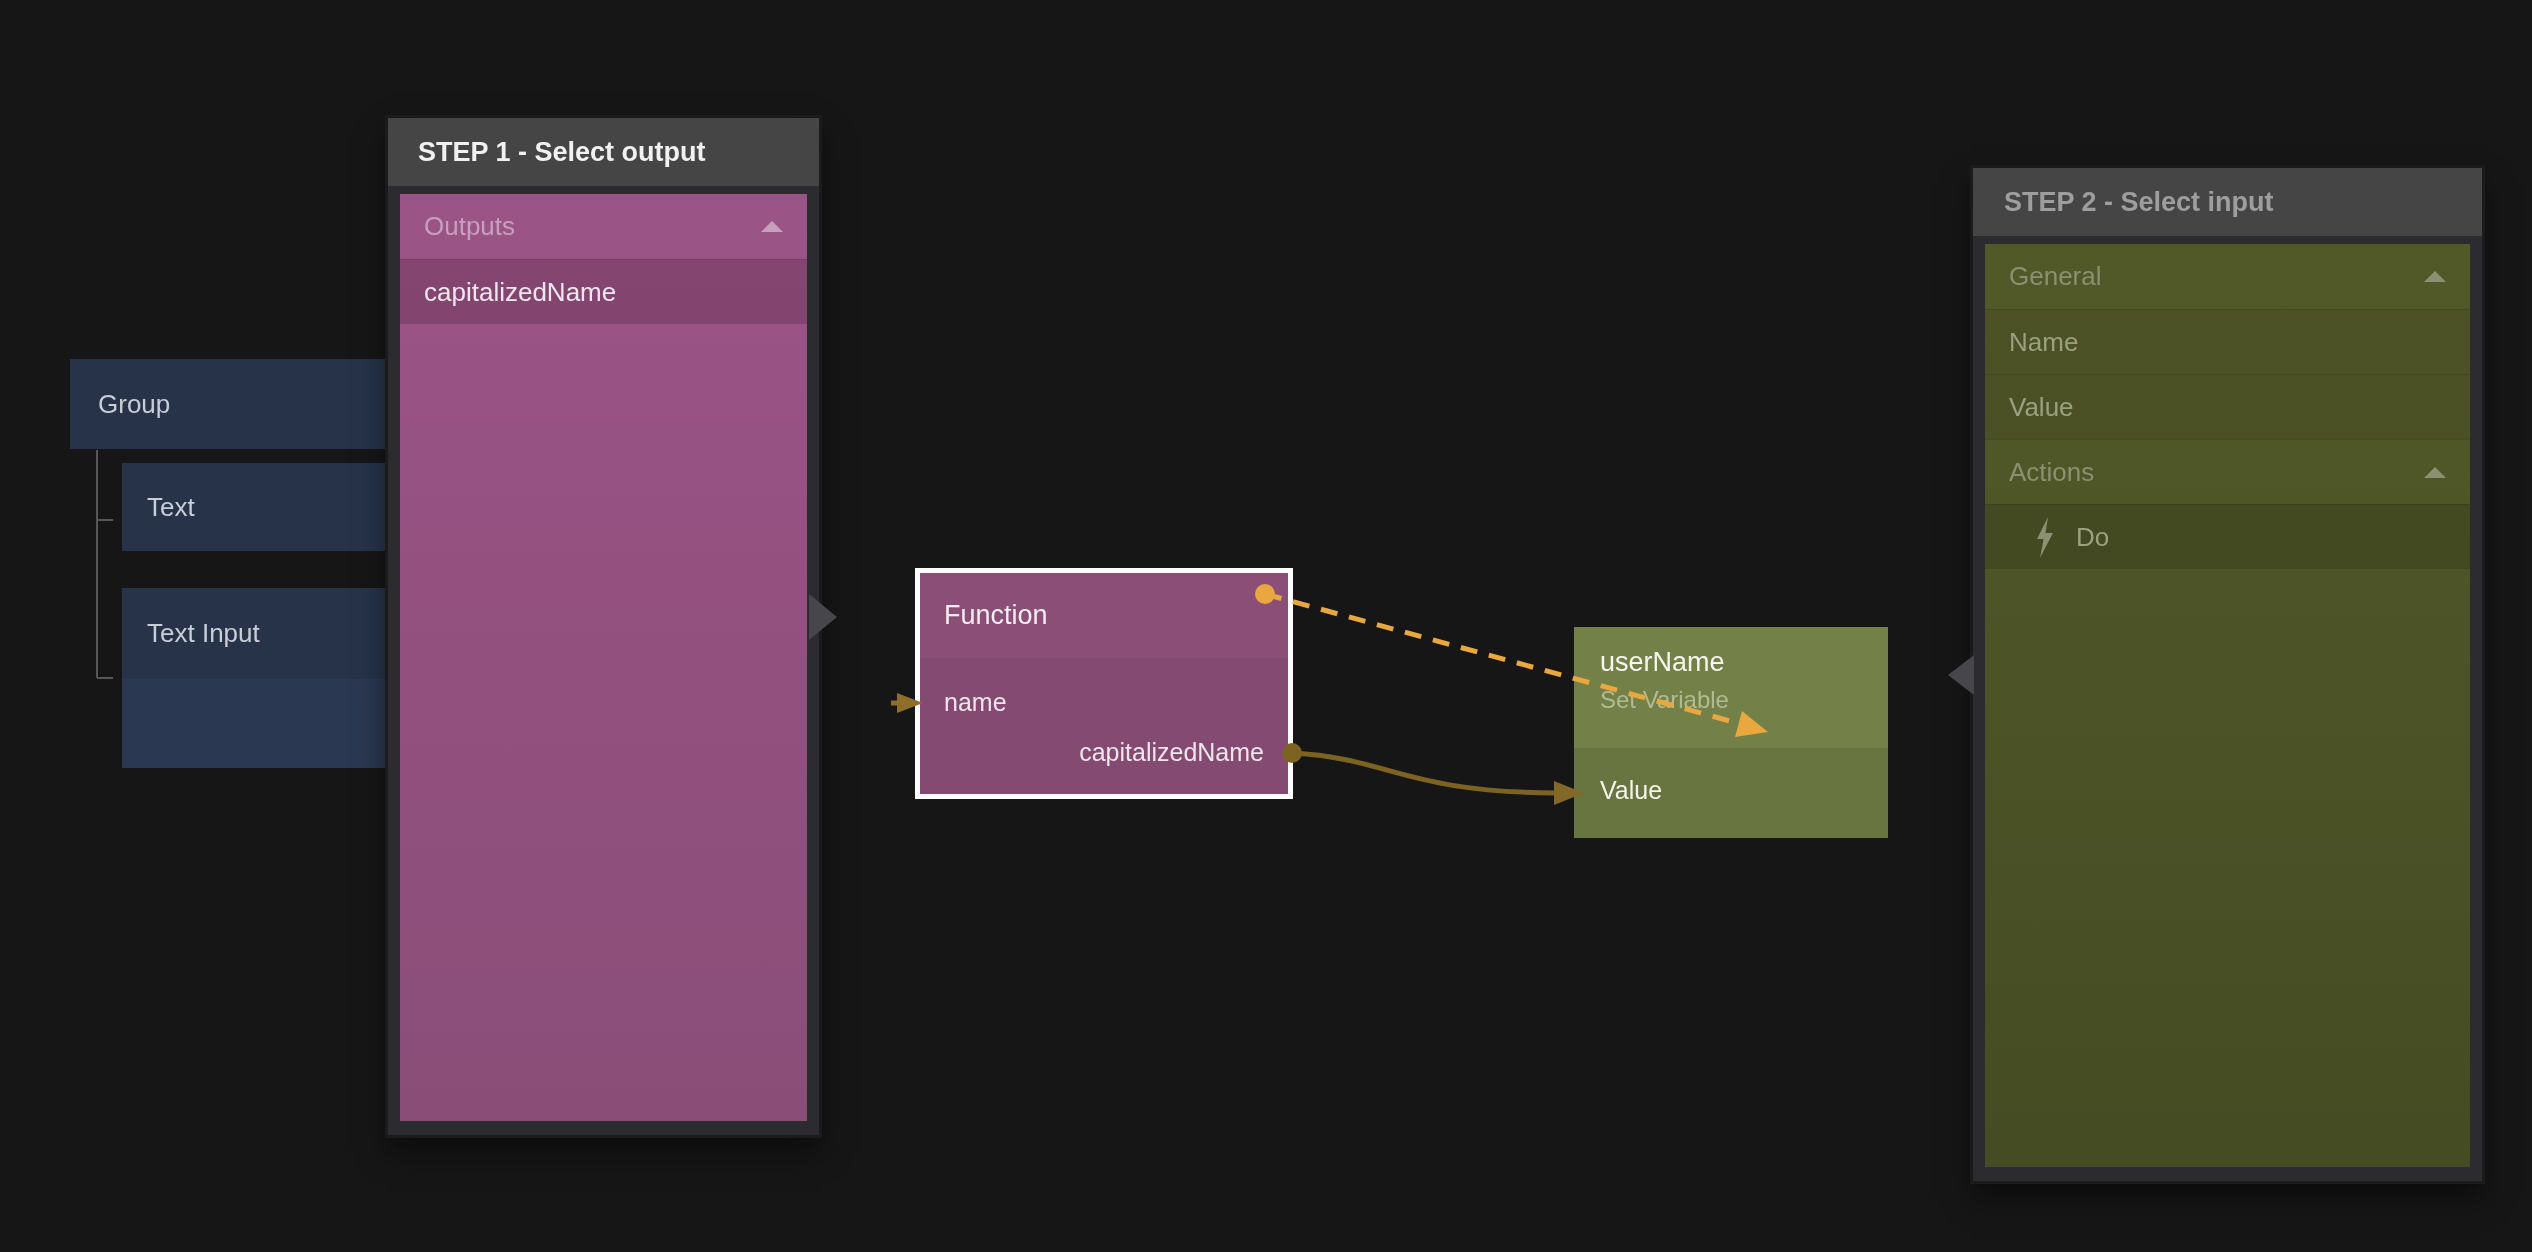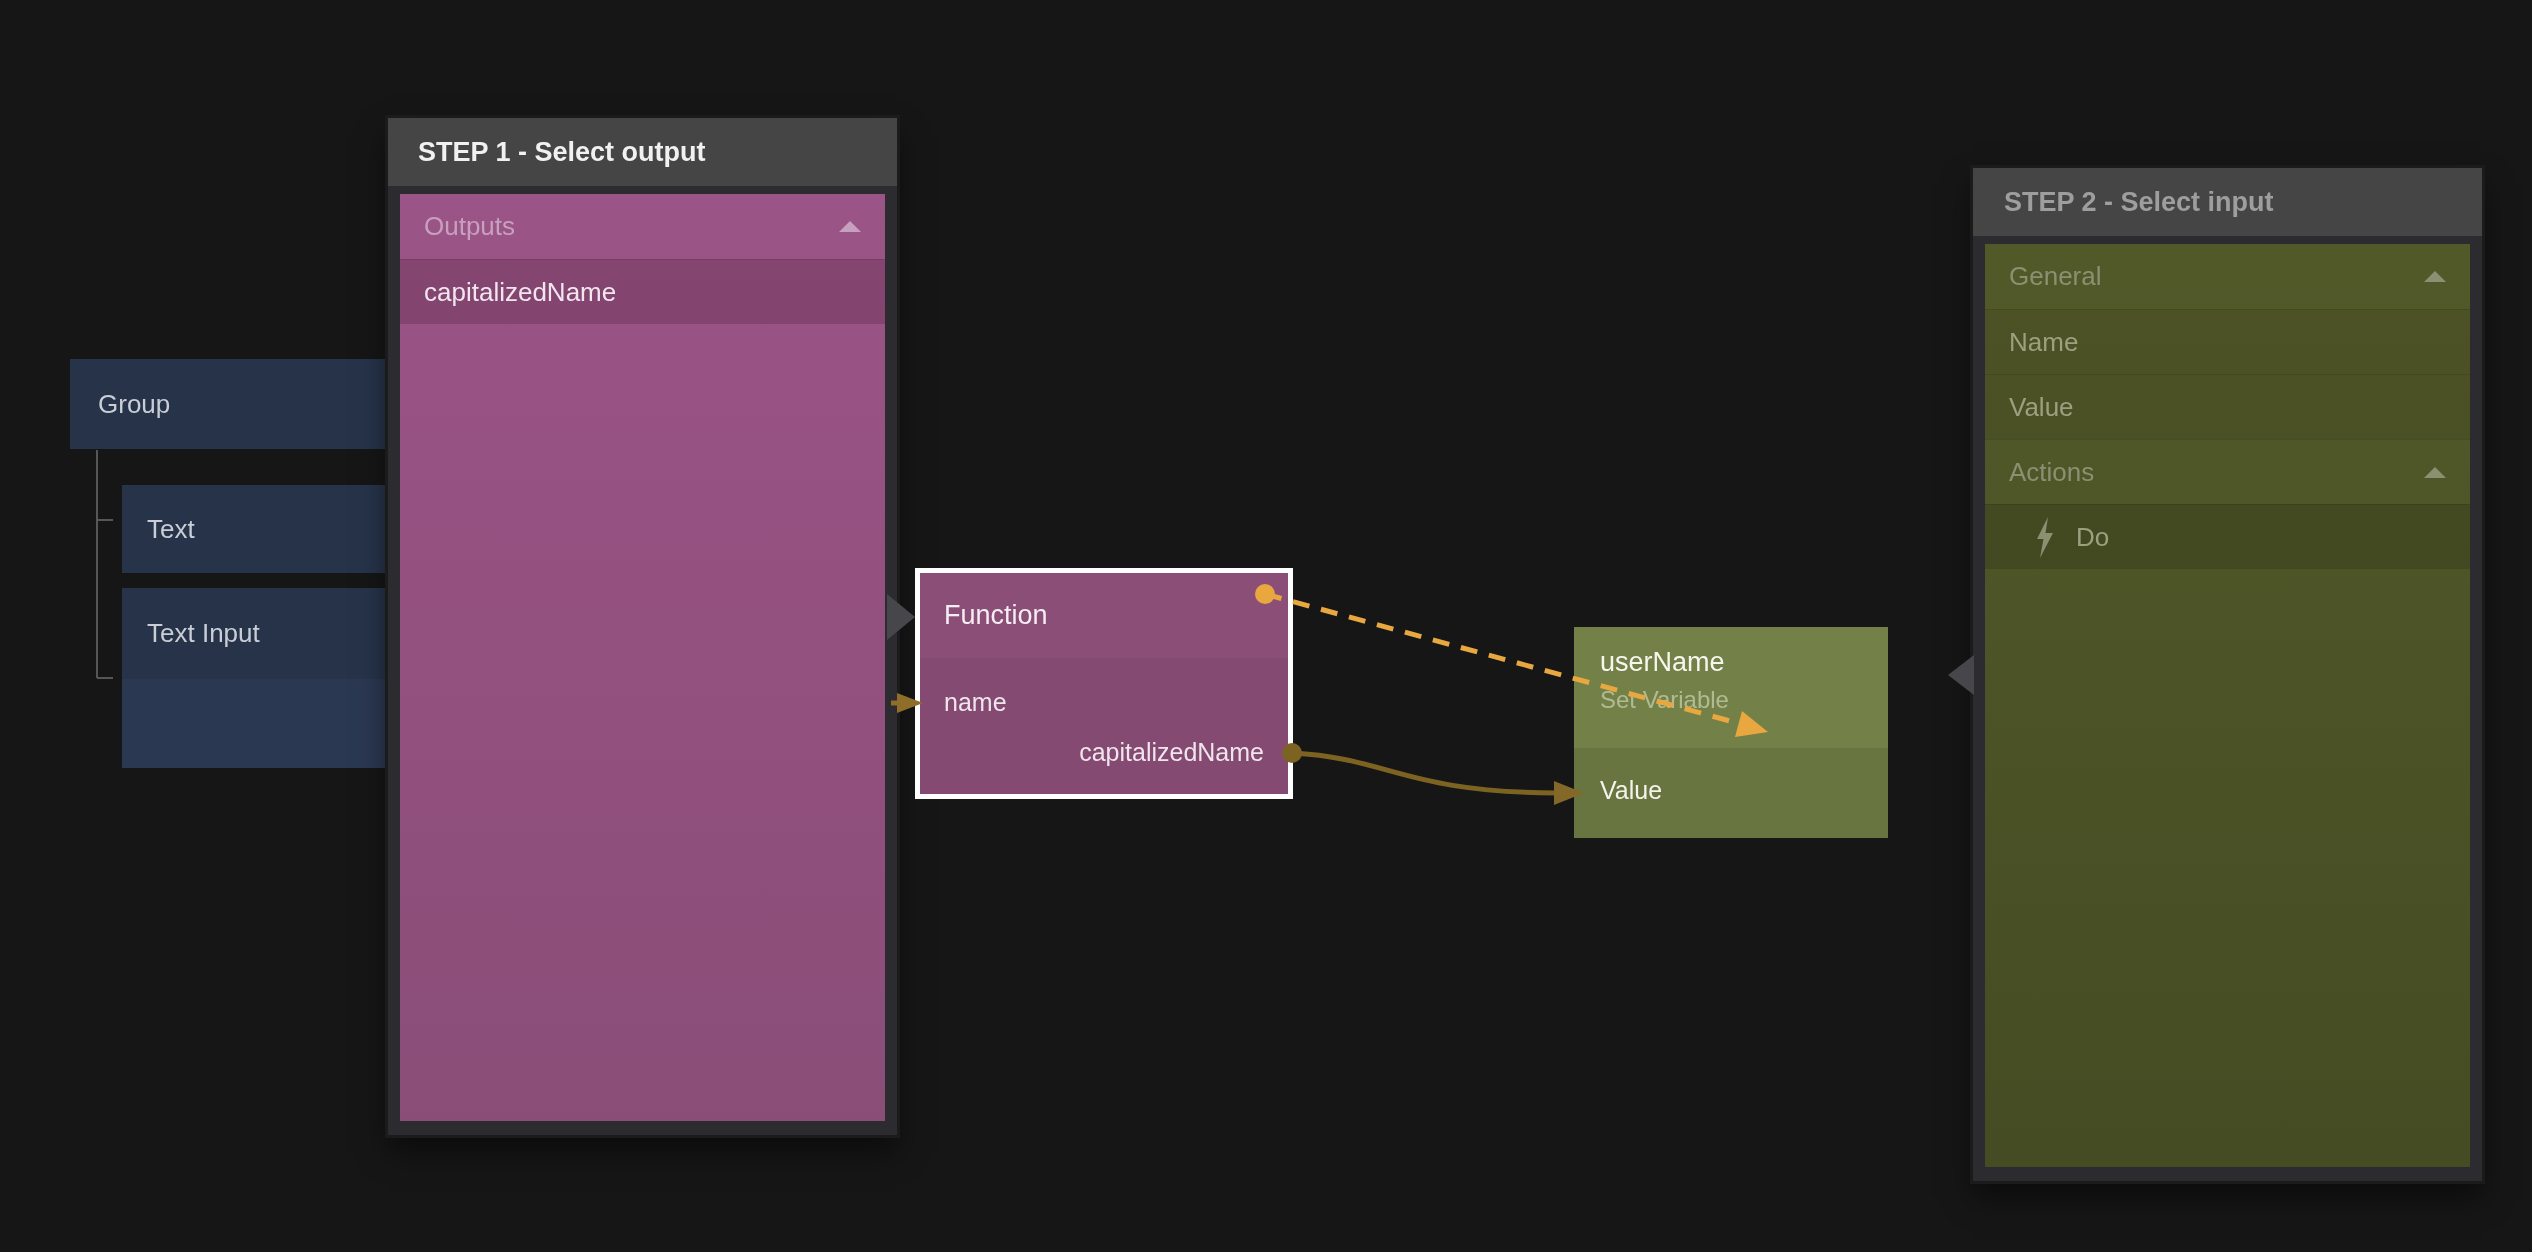--- a/index.html
+++ b/index.html
@@ -3,35 +3,35 @@
 <meta charset="utf-8">
 <style>
   html,body{margin:0;padding:0;background:#161616;}
   body{width:2532px;height:1252px;overflow:hidden;font-family:"Liberation Sans",sans-serif;}
   #canvas{position:relative;width:2532px;height:1252px;background:#161616;}
 
   
   .tnode{position:absolute;background:#263349;color:#c9ced6;font-size:26px;
          display:flex;align-items:center;box-sizing:border-box;z-index:2;}
   #node-group{left:70px;top:359px;width:320px;height:90px;padding-left:28px;}
-  #node-text{left:122px;top:485px;width:268px;height:88px;padding-left:25px;}
+  #node-text{left:122px;top:463px;width:268px;height:88px;padding-left:25px;}
   #node-textinput{left:122px;top:588px;width:268px;height:180px;padding:0;
                   display:block;background:#2b3851;}
   #node-textinput .tlabel{height:91px;background:#263349;display:flex;align-items:center;padding-left:25px;}
   #treelines{position:absolute;left:0;top:0;z-index:1;}
 
   
   .panel{position:absolute;background:#2c2c30;box-sizing:border-box;z-index:3;
          box-shadow:0 0 0 3px #1b1b1b,0 16px 28px rgba(0,0,0,.5);}
   .panel-header{height:68px;background:#454545;display:flex;align-items:center;
                 padding-left:30px;font-weight:bold;font-size:27px;}
   #panel-step1 .panel-header{color:#f1f1f1;}
   #panel-step2 .panel-header{color:#9e9e9e;padding-left:31px;}
   .panel-body{position:absolute;left:12px;right:12px;top:76px;bottom:14px;overflow:hidden;}
-  #panel-step1{left:388px;top:118px;width:509px;height:1017px;}
+  #panel-step1{left:388px;top:118px;width:431px;height:1017px;}
   #panel-step2{left:1973px;top:168px;width:509px;height:1013px;}
   #panel-step1 .panel-body{background:linear-gradient(#9b5486,#8a4d78);}
   #panel-step2 .panel-body{background:linear-gradient(#525929,#454c23);}
 
   .row{height:65px;display:flex;align-items:center;padding:0 24px;font-size:26px;
        box-sizing:border-box;border-top:1px solid rgba(0,0,0,.10);}
   .row:first-child{border-top:none;}
   .row .grow{flex:1;}
   .tri-up{width:0;height:0;border-left:11px solid transparent;border-right:11px solid transparent;
           border-bottom:11px solid currentColor;}

